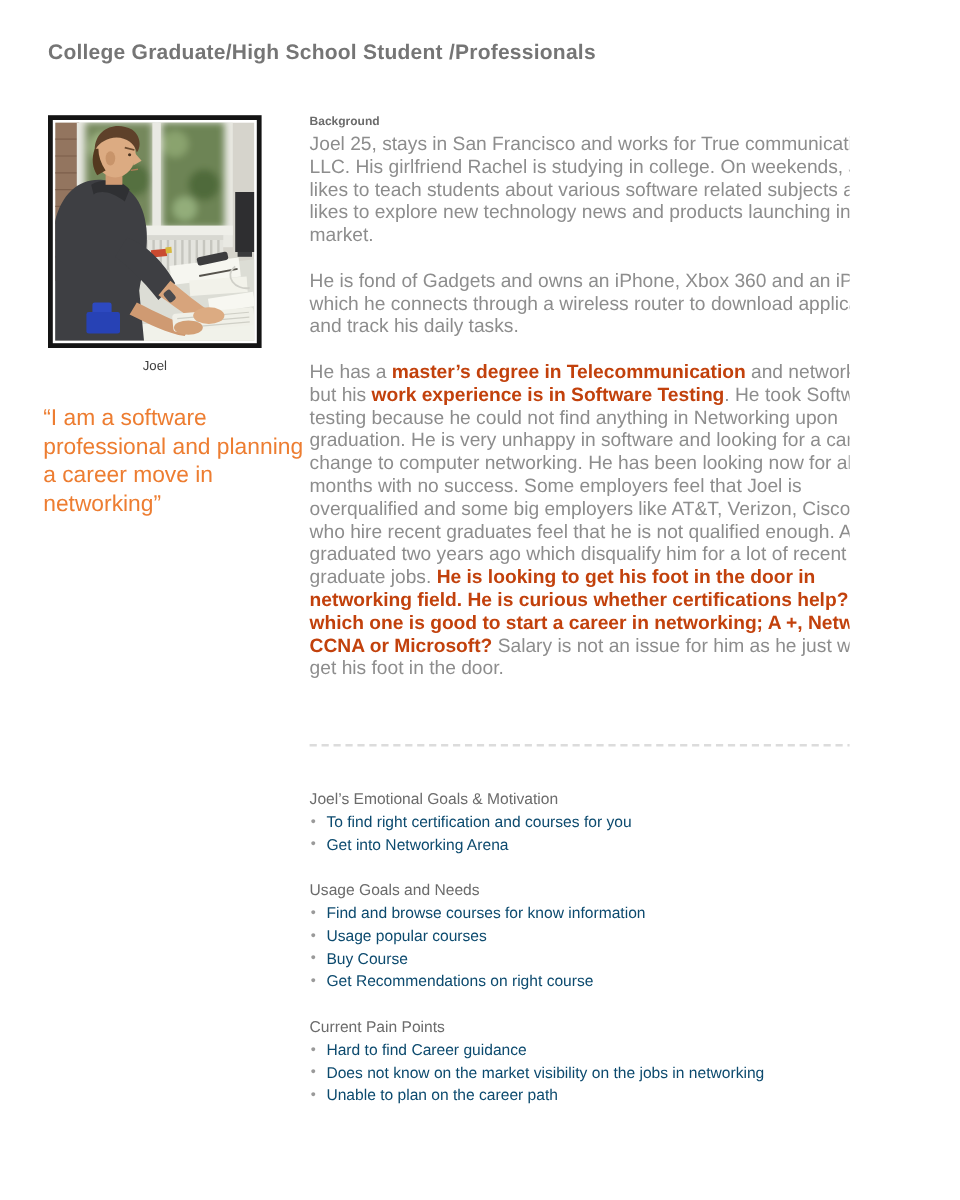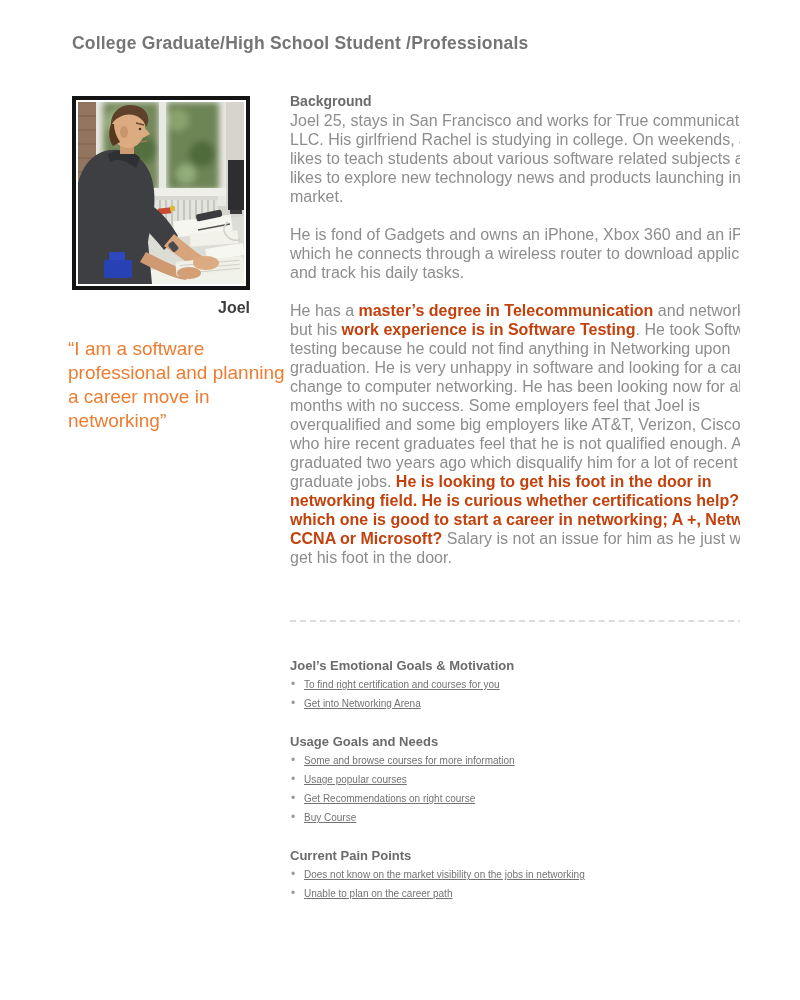--- a/index.html
+++ b/index.html
@@ -1,55 +1,55 @@
 <!DOCTYPE html>
 <html><head>
 <meta charset="utf-8">
 <style>
   * { margin:0; padding:0; box-sizing:border-box; }
   html,body { width:800px; height:1000px; background:#ffffff;
     font-family:"Liberation Sans", sans-serif; }
-  .page { position:relative; width:708px; height:1000px; background:#fff; overflow:hidden;margin-left:32px; }
+  .page { position:relative; width:708px; height:1000px; background:#fff; overflow:hidden; }
 
   .page-title {
     position:absolute; left:40px; top:33px; width:720px;
     font-size:17.5px; font-weight:bold; color:#757575; letter-spacing:.2px;
   }
 
   
   .photo-block { position:absolute; left:40px; top:96px; width:178px; }
   .photo-frame {
     width:178px; height:194px; border:4px solid #141414; background:#fff; padding:2px;
   }
   .photo-frame svg { display:block; width:100%; height:100%; }
   .photo-caption {
-    margin-top:9px; width:178px; text-align:right;
-    font-size:16px; font-weight:bold; color:#3e3e3e;
+    margin-top:9px; width:178px; text-align:center;
+    font-size:11px; font-weight:normal; color:#3e3e3e;
   }
   .quote {
     position:absolute; left:36px; top:337px; width:220px;
     font-size:19px; line-height:24px; color:#ED7D31;
   }
 
   
   .right-col { position:absolute; left:258px; top:92px; width:504px; }
-  .bg-heading { font-size:14px; font-weight:bold; color:#6b6b6b; line-height:19px; }
+  .bg-heading { font-size:10px; font-weight:bold; color:#6b6b6b; line-height:19px; }
   .para { font-size:16px; line-height:19px; color:#8d8d8d; margin:0 0 19px 0; }
   .para .b { font-weight:bold; color:#c2410c; }
 
   .divider {
     position:absolute; left:258px; top:620px; width:504px; height:0;
     border-top:2px dashed #dcdcdc;
   }
 
   .goals { position:absolute; left:258px; top:656px; width:504px; }
-  .section-heading { font-size:13px; font-weight:bold; color:#6b6b6b; line-height:19px; }
+  .section-heading { font-size:13px; font-weight:normal; color:#6b6b6b; line-height:19px; }
   ul.bullets { list-style:none; margin:0 0 19px 0; padding:0; }
   ul.bullets li {
-    position:relative; font-size:10px; line-height:19px; color:#737373; padding-left:14px;text-decoration:underline;
+    position:relative; font-size:13px; line-height:19px; color:#0c4a6e; padding-left:14px;
   }
   ul.bullets li::before {
     content:"\2022"; position:absolute; left:1px; top:0; color:#9a9a9a; font-size:12px;
   }
 </style>
 </head>
 <body>
 
 <div class="page">
 
@@ -180,28 +180,29 @@
       <div>
         <div class="section-heading">Joel’s Emotional Goals &amp; Motivation</div>
         <ul class="bullets">
           <li>To find right certification and courses for you</li>
           <li>Get into Networking Arena</li>
         </ul>
       </div>
       <div>
         <div class="section-heading">Usage Goals and Needs</div>
         <ul class="bullets">
-          <li>Some and browse courses for more information</li>
+          <li>Find and browse courses for know information</li>
           <li>Usage popular courses</li>
+          <li>Buy Course</li>
           <li>Get Recommendations on right course</li>
-          <li>Buy Course</li>
         </ul>
       </div>
       <div>
         <div class="section-heading">Current Pain Points</div>
         <ul class="bullets">
+          <li>Hard to find Career guidance</li>
           <li>Does not know on the market visibility on the jobs in networking</li>
           <li>Unable to plan on the career path</li>
         </ul>
       </div>
     </div>
 
 </div>
 
 </body></html>

